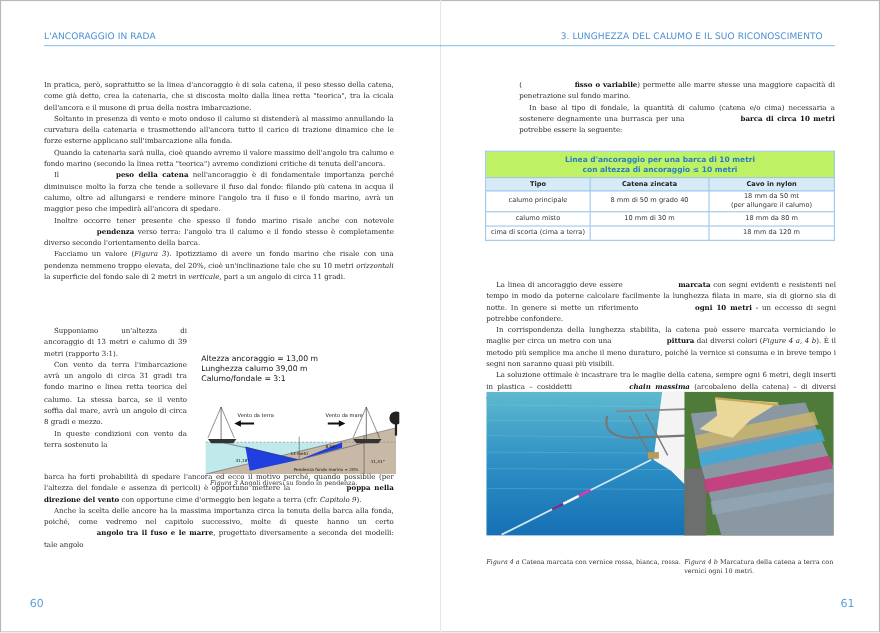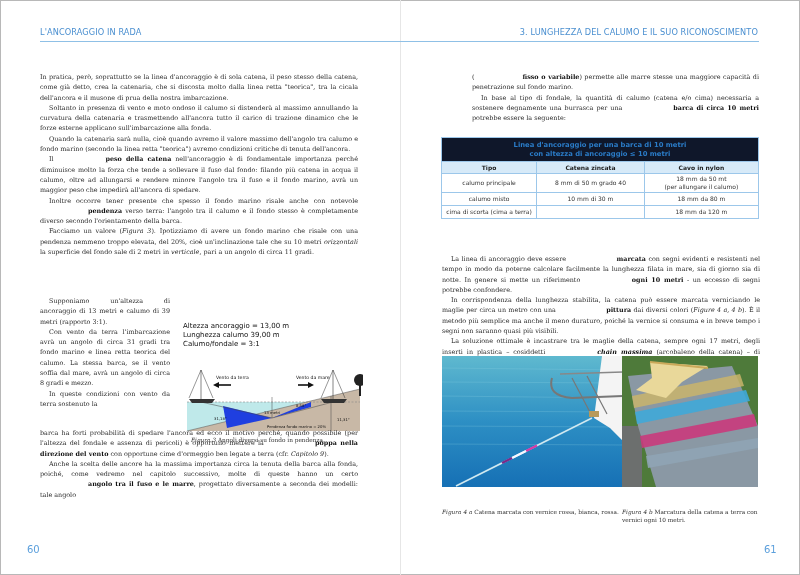--- a/index.html
+++ b/index.html
@@ -3,21 +3,21 @@
 <meta charset="utf-8">
 <style>
   html, body { margin:0; padding:0; }
   body { width:800px; height:575px; background:#ffffff; position:relative; overflow:hidden;
          font-family:"DejaVu Serif", serif; color:#222; }
   .frame { position:absolute; left:0; top:0; width:798px; height:573px; border:1px solid #b8b8b8; }
   .spine { position:absolute; left:400px; top:0; width:1px; height:575px; background:#e6e6e6; }
   .runhead { position:absolute; top:27px; font-family:"DejaVu Sans", sans-serif; font-size:8.2px;
              color:#4a8fd0; letter-spacing:0.1px; }
   .runhead.left { left:40px; }
-  .runhead.right { right:42px; }
+  .runhead.right { right:52px; }
   .rule { position:absolute; top:41px; height:1px; background:#8fc0e6; }
   .rule.left { left:40px; width:361px; }
   .rule.right { left:400px; width:359px; }
   .body { position:absolute; font-size:6.4px; line-height:10.3px; text-align:justify; color:#2a2a2a; }
   .body p { margin:0; text-indent:9px; }
   .body p.noindent { text-indent:0; }
   b { font-weight:bold; color:#111;padding-left:48px; }
   i { font-style:italic; }
   .lp { left:40px; top:72px; width:318px; }
   .lp2 { left:40px; top:296px; width:130px; }
@@ -25,21 +25,21 @@
   .rp { left:472px; top:72px; width:287px; }
   .rp2 { left:442px; top:254px; width:318px; }
   .fig3 { position:absolute; left:183px; top:322px; width:180px; height:125px; }
   .fig3 .title { position:absolute; left:0; width:180px; text-align:left; font-family:"DejaVu Sans", sans-serif;
                  font-size:7px; line-height:9px; color:#111; top:0; }
   .cap { font-size:5.8px; line-height:8px; color:#333; }
   .cap3 { position:absolute; left:191px; top:436px; }
   .tbl { position:absolute; left:441px; top:137px; width:318px; border:1px solid #9cc7ea;
          font-family:"DejaVu Sans", sans-serif; font-size:6px; border-collapse:collapse; }
   .tbl td, .tbl th { border:1px solid #9cc7ea; text-align:center; padding:1px 2px; color:#333; font-weight:normal; }
-  .tbl .ttl { background:#0f172a; color:#2a7cc8; font-weight:bold; font-size:6.8px; line-height:9px; padding:3px 0 2px 0; }
+  .tbl .ttl { background:#bef264; color:#2a7cc8; font-weight:bold; font-size:6.8px; line-height:9px; padding:3px 0 2px 0; }
   .tbl th { background:#d7eaf8; font-weight:bold; color:#222; line-height:9px; }
   .tbl td { line-height:8px; height:10px; }
   .photo { position:absolute; }
   .p4a { left:442px; top:356px; width:181px; height:131px; overflow:hidden; }
   .p4b { left:622px; top:356px; width:136px; height:131px; overflow:hidden; }
   .cap4a { position:absolute; left:442px; top:508px; width:180px; }
   .cap4b { position:absolute; left:622px; top:508px; width:140px; }
   .pnum { position:absolute; font-family:"DejaVu Sans", sans-serif; font-size:10px; color:#5b9fdc; top:544px; }
   .pnum.left { left:27px; } .pnum.right { left:764px; }
 </style>
@@ -170,21 +170,21 @@
     <td>cima di scorta (cima a terra)</td>
     <td></td>
     <td>18 mm da 120 m</td>
   </tr>
 </tbody>
   </table>
 
 <div class="body rp2">
   <p><span>La linea di ancoraggio deve essere </span><b>marcata</b><span> con segni evidenti e resistenti nel tempo in modo da poterne calcolare facilmente la lunghezza filata in mare, sia di giorno sia di notte. In genere si mette un riferimento </span><b>ogni 10 metri</b><span> - un eccesso di segni potrebbe confondere.</span></p>
   <p><span>In corrispondenza della lunghezza stabilita, la catena può essere marcata verniciando le maglie per circa un metro con una </span><b>pittura</b><span> dai diversi colori (</span><i>Figure 4 a, 4 b</i><span>). È il metodo più semplice ma anche il meno duraturo, poiché la vernice si consuma e in breve tempo i segni non saranno quasi più visibili.</span></p>
-  <p><span>La soluzione ottimale è incastrare tra le maglie della catena, sempre ogni 17 metri, degli inserti in plastica – cosiddetti </span><b><i>chain massima</i></b><span> (arcobaleno della catena) – di diversi colori (</span><i>Figura 5 p. 62</i><span>).</span></p>
+  <p><span>La soluzione ottimale è incastrare tra le maglie della catena, sempre ogni 6 metri, degli inserti in plastica – cosiddetti </span><b><i>chain massima</i></b><span> (arcobaleno della catena) – di diversi colori (</span><i>Figura 5 p. 62</i><span>).</span></p>
 </div>
 
 <div class="photo p4a">
   <svg width="181" height="131">
     <defs>
       <linearGradient id="sea" x1="0" y1="0" x2="0" y2="1">
         <stop offset="0" stop-color="#5fb9cf"></stop>
         <stop offset="0.5" stop-color="#2d8fc4"></stop>
         <stop offset="1" stop-color="#1670b5"></stop>
       </linearGradient>

